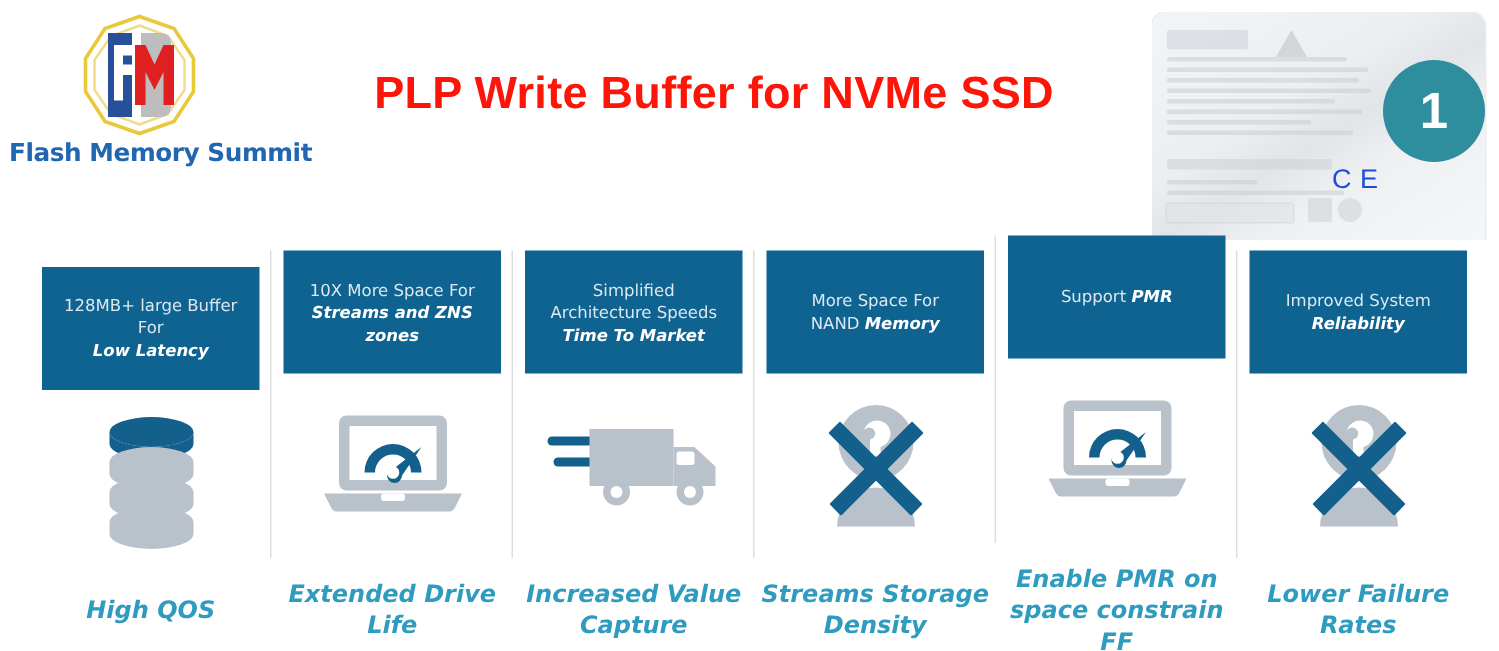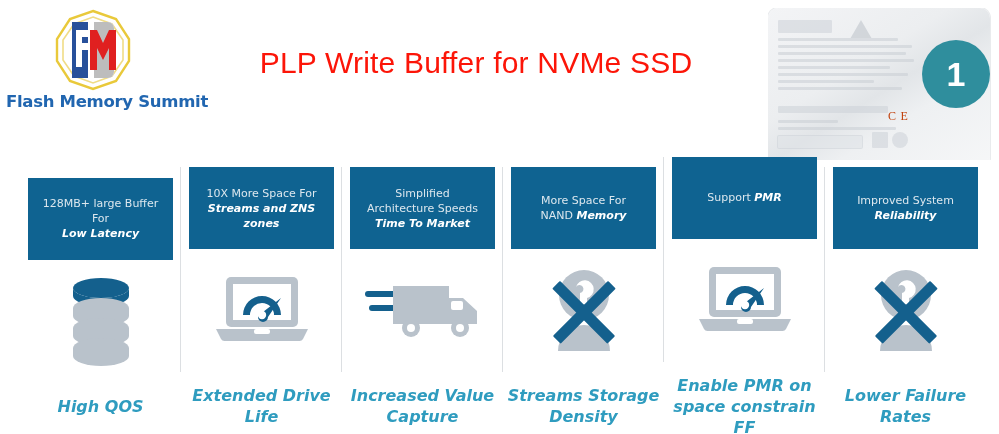--- a/index.html
+++ b/index.html
@@ -37,21 +37,21 @@
     color: #2166b0;
     white-space: nowrap;
   }
 
   .deck-title {
     position: absolute;
     left: 196px; top: 46px;
     width: 560px;
     text-align: center;
     font-family: "Liberation Sans", sans-serif;
-    font-weight: normal;
+    font-weight: bold;
     font-size: 30px;
     letter-spacing: 0.2px;
     color: #fc1508;
     white-space: nowrap;
   }
 
   
   .ssd-photo {
     position: absolute;
     left: 768px; top: 8px;
@@ -86,22 +86,22 @@
   .ssd-tri {
     position: absolute;
     width: 0; height: 0;
     border-left: 11px solid transparent;
     border-right: 11px solid transparent;
     border-bottom: 19px solid #bcc2c9;
   }
   .ssd-ce {
     position: absolute;
     left: 120px; top: 101px;
-    font-size: 12px; color: #c2410c;
-    font-family: Liberation Serif, serif;
+    font-size: 18px; color: #1d4ed8;
+    font-family: Liberation Sans, sans-serif;
     letter-spacing: 1px;
   }
   .badge-one {
     position: absolute;
     left: 922px; top: 40px;
     width: 68px; height: 68px;
     border-radius: 50%;
     background: #2f8e9d;
     color: #ffffff;
     font-size: 34px;

